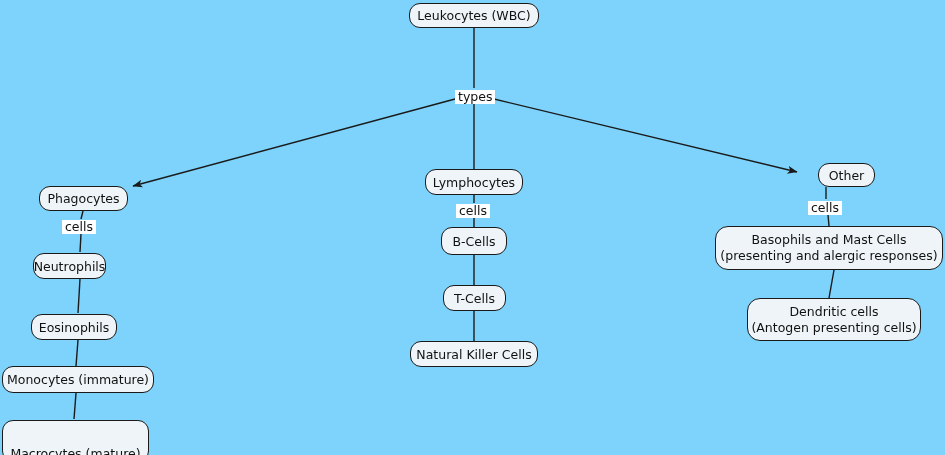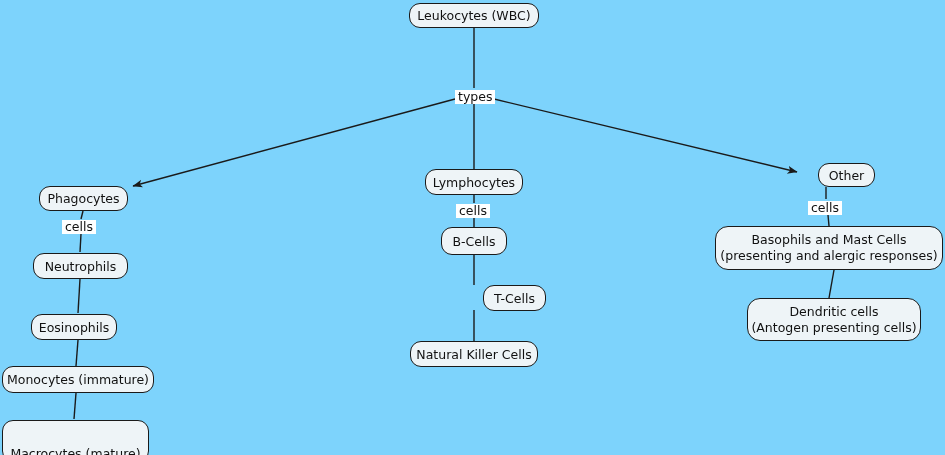--- a/index.html
+++ b/index.html
@@ -100,21 +100,21 @@
   </div>
 
   <div class="link-label" style="left:455px; top:90px;">types</div>
 
   <div class="node" style="left:39px; top:186px; width:89px; height:25px;">
     <span class="node-line">Phagocytes</span>
   </div>
 
   <div class="link-label" style="left:62px; top:220px;">cells</div>
 
-  <div class="node" style="left:33px; top:253px; width:95px; height:26px;">
+  <div class="node" style="left:33px; top:253px; width:73px; height:26px;">
     <span class="node-line">Neutrophils</span>
   </div>
 
   <div class="node" style="left:31px; top:314px; width:86px; height:26px;">
     <span class="node-line">Eosinophils</span>
   </div>
 
   <div class="node" style="left:2px; top:366px; width:152px; height:27px;">
     <span class="node-line">Monocytes (immature)</span>
   </div>
@@ -126,21 +126,21 @@
   <div class="node" style="left:425px; top:169px; width:98px; height:26px;">
     <span class="node-line">Lymphocytes</span>
   </div>
 
   <div class="link-label" style="left:456px; top:204px;">cells</div>
 
   <div class="node" style="left:441px; top:227px; width:66px; height:28px;">
     <span class="node-line">B-Cells</span>
   </div>
 
-  <div class="node" style="left:443px; top:285px; width:63px; height:26px;margin-left:40px;">
+  <div class="node" style="left:443px; top:285px; width:63px; height:26px;">
     <span class="node-line">T-Cells</span>
   </div>
 
   <div class="node" style="left:410px; top:341px; width:128px; height:26px;align-items:center;">
     <span class="node-line">Natural Killer Cells</span>
   </div>
 
   <div class="node" style="left:797px; top:163px; width:57px; height:24px;margin-left:21px;">
     <span class="node-line">Other</span>
   </div>

